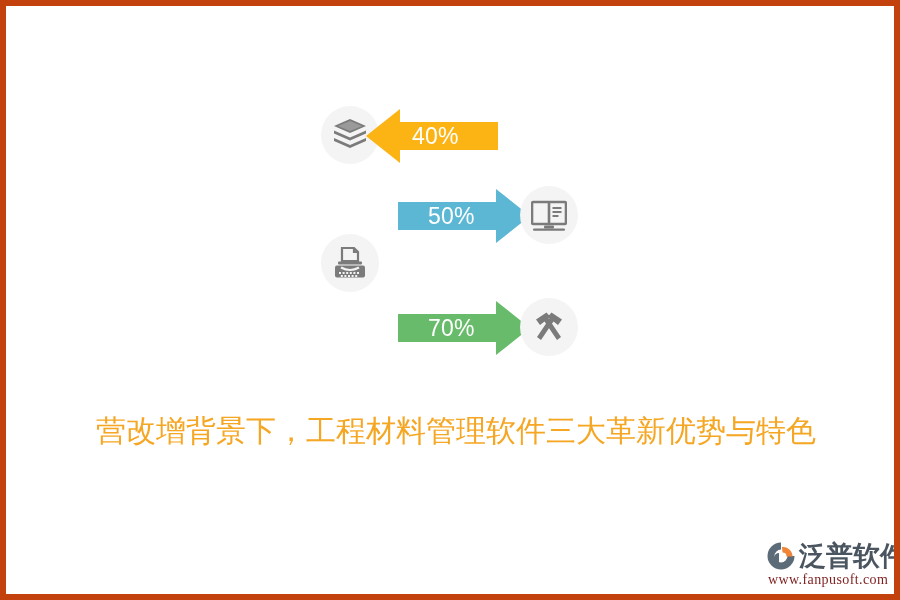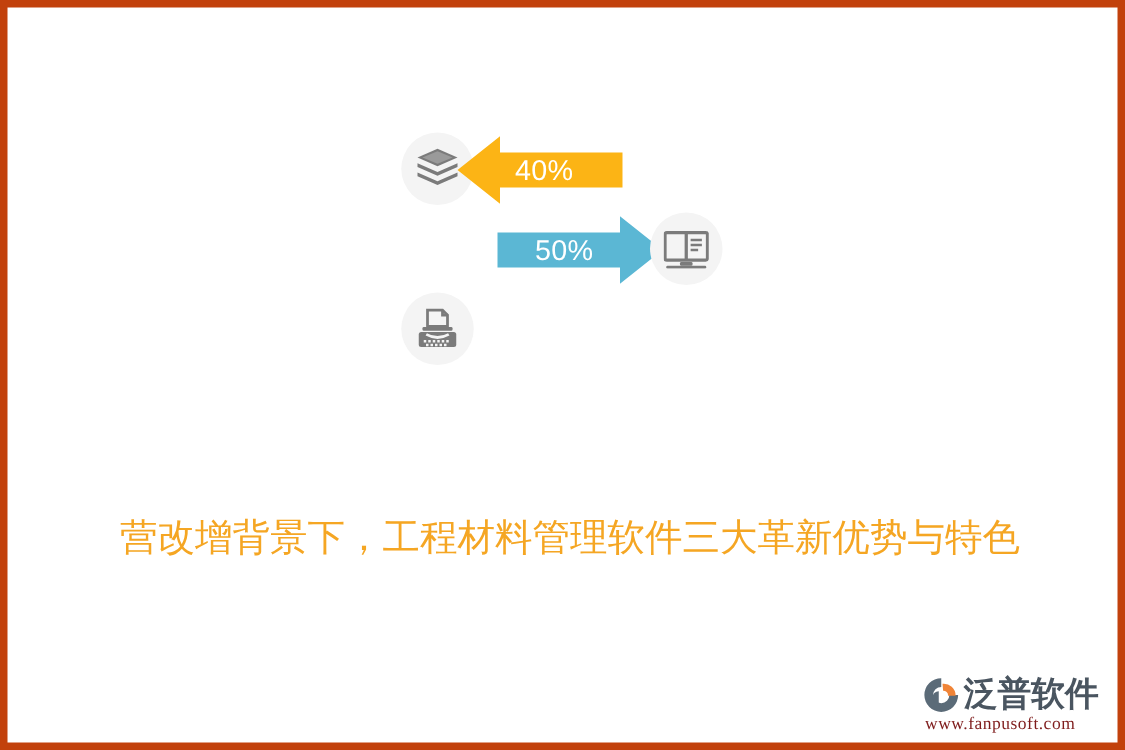--- a/index.html
+++ b/index.html
@@ -36,21 +36,21 @@
     height: 265px;
   }
 
   .row {
     position: absolute;
     left: 0;
     width: 290px;
     height: 68px;
   }
   .row-0 { top: 0px; }
-  .row-1 { top: 64px; }
+  .row-1 { top: 80px; }
   .row-2 { top: 128px; }
   .row-3 { top: 192px; }
 
   
   .badge {
     position: absolute;
     width: 58px;
     height: 58px;
     border-radius: 50%;
     background: #f4f4f4;
@@ -105,21 +105,21 @@
     font-size: 30px;
     line-height: 46px;
     color: #f5a623;
     font-family: "DejaVu Sans", "Liberation Sans", sans-serif;
     white-space: nowrap;
   }
 
   
   #brand {
     position: absolute;
-    left: 732px;
+    left: 760px;
     top: 533px;
     width: 132px;
     height: 58px;
   }
   #brand-row {
     position: absolute;
     left: 0;
     top: 0;
     display: flex;
     align-items: center;
@@ -223,20 +223,40 @@
               <rect x="12.4" y="29" width="2" height="2"></rect>
               <rect x="16" y="29" width="2" height="2"></rect>
               <rect x="19.6" y="29" width="2" height="2"></rect>
               <rect x="23.2" y="29" width="2" height="2"></rect>
             </g>
           </svg>
         </span>
       </div>
     </div>
 
+    <div class="row row-3">
+      <div class="arrow-wrap to-right">
+        <svg viewBox="0 0 132 54" preserveAspectRatio="none" aria-hidden="true">
+          <polygon points="0,13 98,13 98,0 132,27 98,54 98,41 0,41" fill="#67bb6a"></polygon>
+        </svg>
+        <span class="arrow-label">70%</span>
+      </div>
+      <div class="badge right">
+        <span>
+          <svg width="36" height="36" viewBox="0 0 36 36" aria-hidden="true">
+            <g fill="#7b7b7b">
+
+              <path d="M20.5 3.5 L31 10.5 L27 16 L22.5 12.5 L10 31 L6 28 L18.5 9.5 L16.5 8 Z"></path>
+
+              <path d="M15.5 3.5 L5 10.5 L9 16 L13.5 12.5 L26 31 L30 28 L17.5 9.5 L19.5 8 Z"></path>
+            </g>
+          </svg>
+        </span>
+      </div>
+    </div>
 
   </div>
 
   <div id="title">营改增背景下，工程材料管理软件三大革新优势与特色</div>
 
   <div id="brand">
     <div id="brand-row">
       <span id="brand-mark">
         <svg width="30" height="30" viewBox="0 0 30 30" aria-hidden="true">
           <path d="M15 1.5 A13.5 13.5 0 0 0 15 28.5 A13.5 13.5 0 0 0 28.5 15 L21.5 15 A6.5 6.5 0 1 1 15 8.5 Z" fill="#5b6b78"></path>

